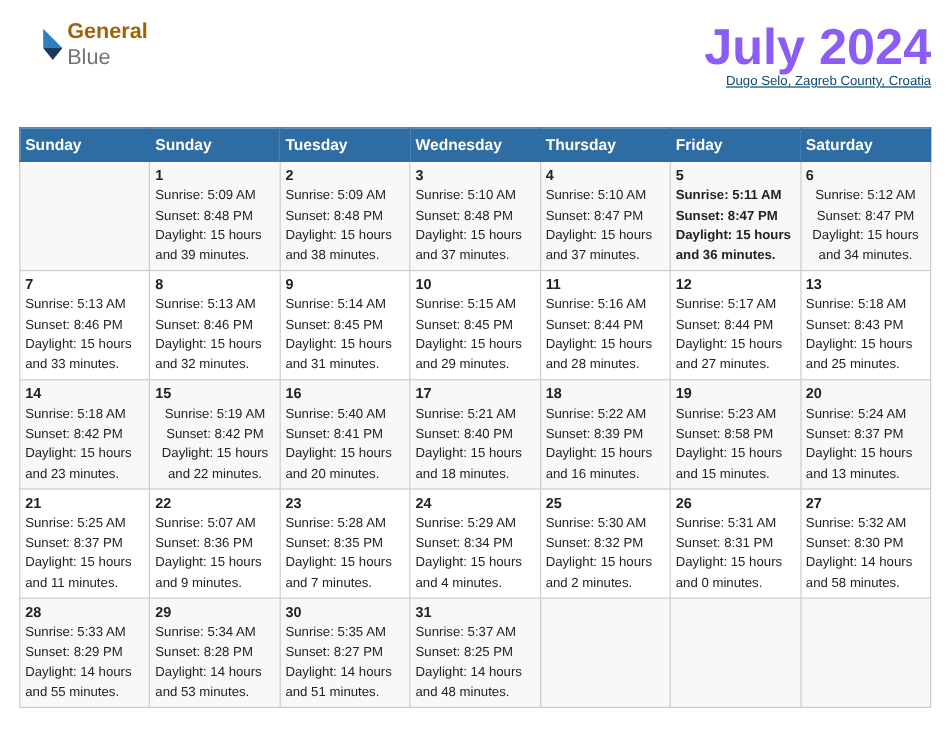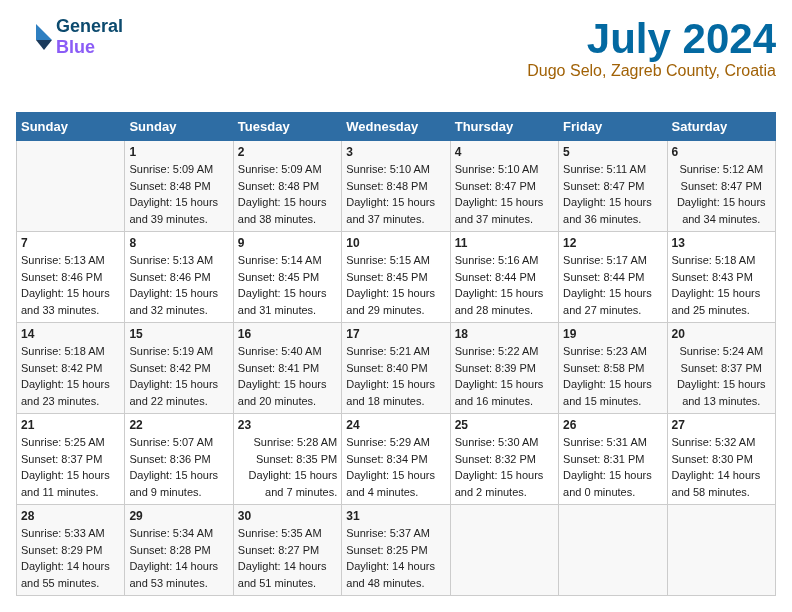--- a/index.html
+++ b/index.html
@@ -25,26 +25,27 @@
       display: flex;
       align-items: center;
       gap: 4px;
     }
     .title-area {
       text-align: right;
     }
     .month-title {
       font-size: 42px;
       font-weight: bold;
-      color: #0369a1;
+      color: #8b5cf6;
       line-height: 1.1;
     }
     .location-title {
-      font-size: 16px;
-      color: #a16207;
+      font-size: 11px;
+      color: #0c4a6e;
+      text-decoration: underline;
     }
     table {
       width: 100%;
       border-collapse: collapse;
       table-layout: fixed;
       margin-top: 32px;
     }
     thead tr th {
       background-color: #2e6da4;
       color: #fff;
@@ -82,22 +83,22 @@
 <body>
 
 <div class="header">
   <div class="logo">
     <div class="logo-row">
       <svg width="36" height="30" viewBox="0 0 36 30">
         <polygon points="20,2 36,18 20,18" fill="#2e7fc1"></polygon>
         <polygon points="20,18 36,18 28,28" fill="#1a3a5c"></polygon>
       </svg>
       <div>
-        <span style="font-size:18px;font-weight:bold;color:#0c4a6e;">General</span><br>
-        <span style="font-size:18px;font-weight:bold;color:#8b5cf6;">Blue</span>
+        <span style="font-size:18px;font-weight:bold;color:#a16207;">General</span><br>
+        <span style="font-size:18px;font-weight:normal;color:#737373;">Blue</span>
       </div>
     </div>
   </div>
   <div class="title-area">
     <div class="month-title">July 2024</div>
     <div class="location-title">Dugo Selo, Zagreb County, Croatia</div>
   </div>
 </div>
 
 <table>
@@ -138,21 +139,21 @@
         </td>
         <td>
           <div class="day-num">4</div>
           <div class="day-detail" style="white-space: pre-line;">Sunrise: 5:10 AM
 Sunset: 8:47 PM
 Daylight: 15 hours
 and 37 minutes.</div>
         </td>
         <td>
           <div class="day-num">5</div>
-          <div class="day-detail" style="white-space: pre-line;">Sunrise: 5:11 AM
+          <div class="day-detail" style="white-space: pre-line; font-weight: bold;">Sunrise: 5:11 AM
 Sunset: 8:47 PM
 Daylight: 15 hours
 and 36 minutes.</div>
         </td>
         <td>
           <div class="day-num">6</div>
           <div class="day-detail" style="white-space: pre-line; text-align: center;">Sunrise: 5:12 AM
 Sunset: 8:47 PM
 Daylight: 15 hours
 and 34 minutes.</div>
@@ -212,21 +213,21 @@
       <tr>
         <td>
           <div class="day-num">14</div>
           <div class="day-detail" style="white-space: pre-line;">Sunrise: 5:18 AM
 Sunset: 8:42 PM
 Daylight: 15 hours
 and 23 minutes.</div>
         </td>
         <td>
           <div class="day-num">15</div>
-          <div class="day-detail" style="white-space: pre-line;">Sunrise: 5:19 AM
+          <div class="day-detail" style="white-space: pre-line; text-align: center;">Sunrise: 5:19 AM
 Sunset: 8:42 PM
 Daylight: 15 hours
 and 22 minutes.</div>
         </td>
         <td>
           <div class="day-num">16</div>
           <div class="day-detail" style="white-space: pre-line;">Sunrise: 5:40 AM
 Sunset: 8:41 PM
 Daylight: 15 hours
 and 20 minutes.</div>
@@ -247,21 +248,21 @@
         </td>
         <td>
           <div class="day-num">19</div>
           <div class="day-detail" style="white-space: pre-line;">Sunrise: 5:23 AM
 Sunset: 8:58 PM
 Daylight: 15 hours
 and 15 minutes.</div>
         </td>
         <td>
           <div class="day-num">20</div>
-          <div class="day-detail" style="white-space: pre-line; text-align: center;">Sunrise: 5:24 AM
+          <div class="day-detail" style="white-space: pre-line;">Sunrise: 5:24 AM
 Sunset: 8:37 PM
 Daylight: 15 hours
 and 13 minutes.</div>
         </td>
       </tr>
       <tr>
         <td>
           <div class="day-num">21</div>
           <div class="day-detail" style="white-space: pre-line;">Sunrise: 5:25 AM
 Sunset: 8:37 PM
@@ -270,21 +271,21 @@
         </td>
         <td>
           <div class="day-num">22</div>
           <div class="day-detail" style="white-space: pre-line;">Sunrise: 5:07 AM
 Sunset: 8:36 PM
 Daylight: 15 hours
 and 9 minutes.</div>
         </td>
         <td>
           <div class="day-num">23</div>
-          <div class="day-detail" style="white-space: pre-line; text-align: right;">Sunrise: 5:28 AM
+          <div class="day-detail" style="white-space: pre-line;">Sunrise: 5:28 AM
 Sunset: 8:35 PM
 Daylight: 15 hours
 and 7 minutes.</div>
         </td>
         <td>
           <div class="day-num">24</div>
           <div class="day-detail" style="white-space: pre-line;">Sunrise: 5:29 AM
 Sunset: 8:34 PM
 Daylight: 15 hours
 and 4 minutes.</div>

